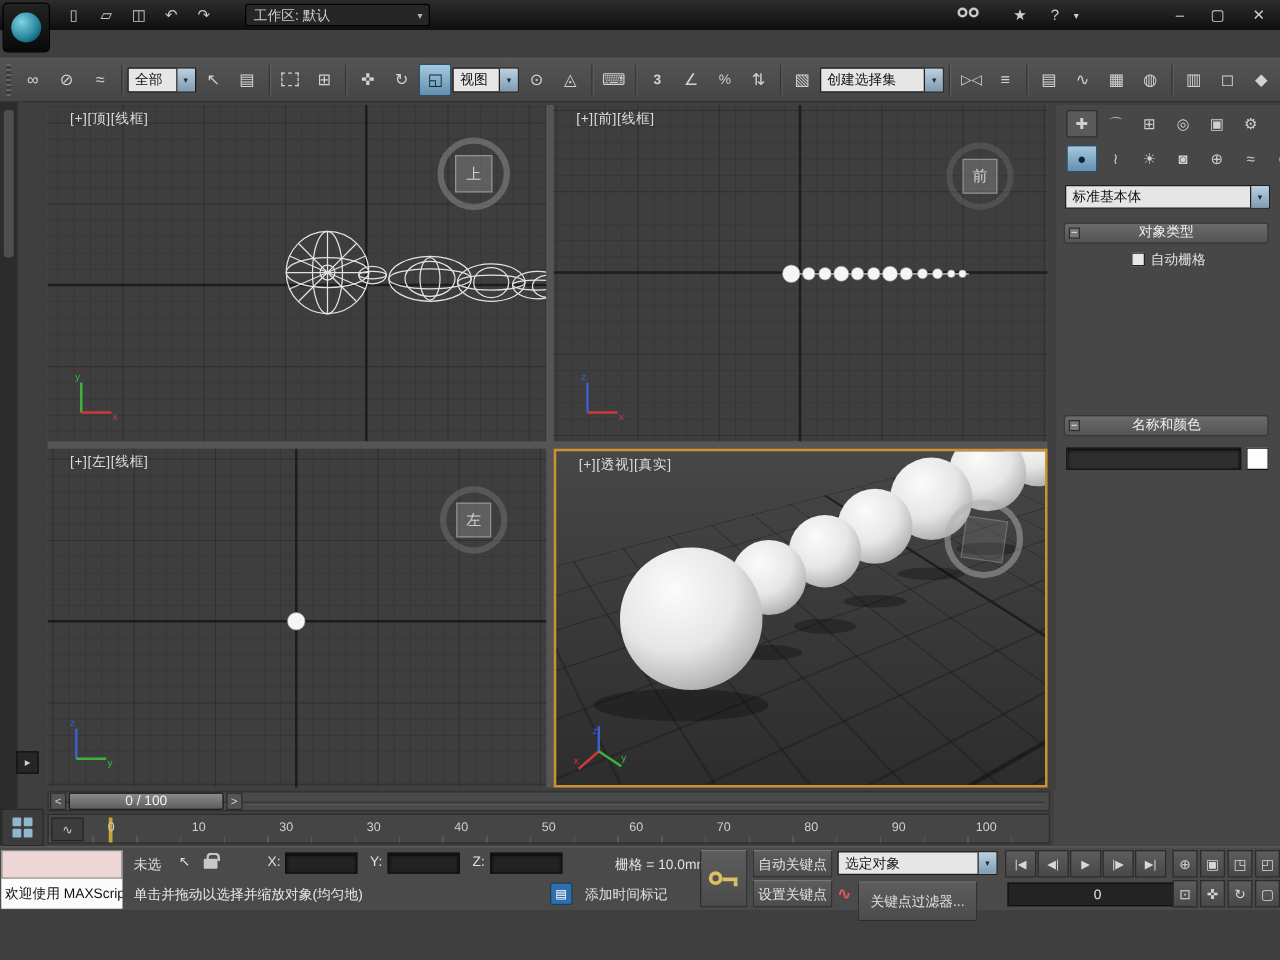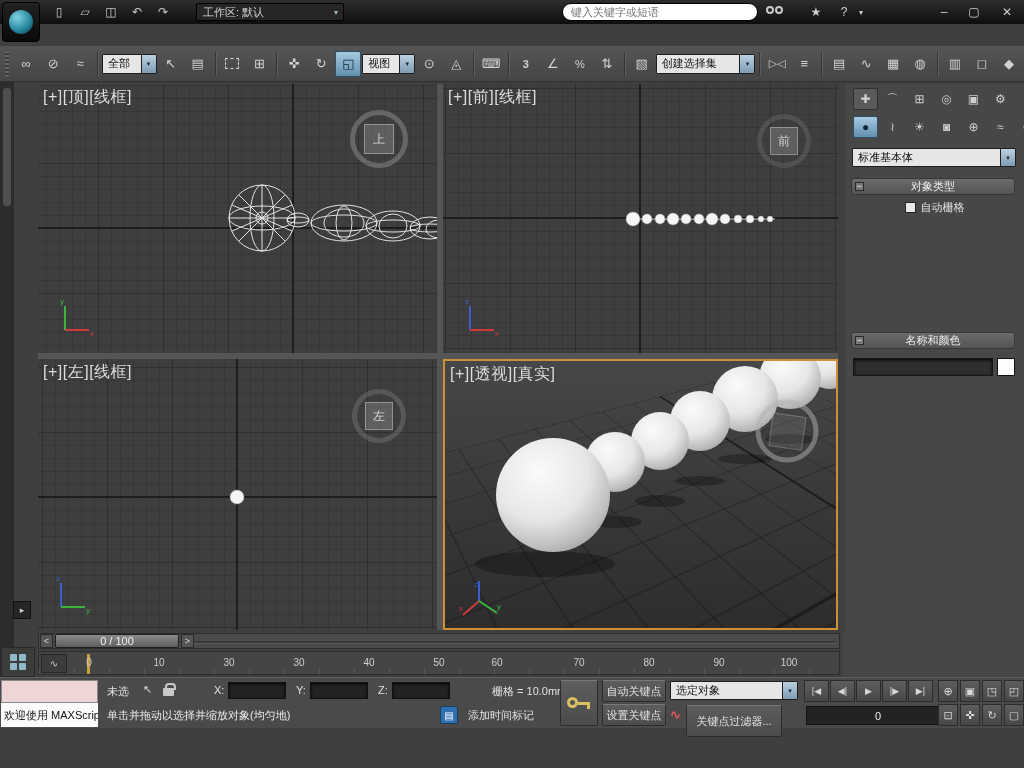--- a/index.html
+++ b/index.html
@@ -38,21 +38,21 @@
 
 
 #leftstrip{position:absolute;left:0;top:82px;width:14px;height:594px;background:#2c2c2c}
 #leftstrip .grip{position:absolute;left:3px;top:6px;width:8px;height:118px;background:#4f4f4f;border-radius:3px}
 #flyout-btn{position:absolute;left:13px;top:601px;width:18px;height:18px;background:#262626;border:1px solid #111;color:#cfcfcf;font-size:9px;display:flex;align-items:center;justify-content:center}
 
 
 #viewports{position:absolute;left:38px;top:84px;width:800px;height:546px;background:#555}
 .vp{position:absolute;overflow:hidden}
 .vp-wire{background-color:#3e3e3e;background-image:linear-gradient(#303030 1px,transparent 1px),linear-gradient(90deg,#303030 1px,transparent 1px),linear-gradient(#373737 1px,transparent 1px),linear-gradient(90deg,#373737 1px,transparent 1px);background-size:65px 65px,65px 65px,13px 13px,13px 13px}
-.vplabel{position:absolute;left:5px;top:3px;color:#dcdcdc;font-size:16px;z-index:6;letter-spacing:.5px}
+.vplabel{position:absolute;left:18px;top:3px;color:#dcdcdc;font-size:11px;z-index:6;letter-spacing:.5px}
 .axline{position:absolute;background:#1d1d1d;z-index:1}
 .vcube{position:absolute;z-index:5}
 .vcube .ring{position:absolute;border-radius:50%;border:5px solid rgba(165,165,165,.4)}
 .vcube .face{position:absolute;background:rgba(150,150,150,.38);border:1px solid rgba(210,210,210,.45);display:flex;align-items:center;justify-content:center;color:rgba(235,235,235,.8);font-size:12px}
 .scene{position:absolute;left:0;top:0;z-index:2}
 .tripod{position:absolute;z-index:4}
 #vp-persp{border:2px solid #cf9033;background:linear-gradient(#474747,#383838 55%,#2d2d2d)}
 #persp-grid{position:absolute;left:-240px;top:50px;width:950px;height:720px;background-image:linear-gradient(rgba(15,15,15,.38) 1px,transparent 1px),linear-gradient(90deg,rgba(15,15,15,.38) 1px,transparent 1px);background-size:36px 36px;transform:perspective(520px) rotateX(63deg) rotateZ(-30deg);transform-origin:42% 0%;z-index:1}
 #persp-grid .axv{position:absolute;left:49%;top:0;bottom:0;width:2px;background:#1c1c1c}
 #persp-grid .axh{position:absolute;top:38%;left:0;right:0;height:2px;background:#1c1c1c}
@@ -135,21 +135,20 @@
       <span class="qbtn">▯</span>
       <span class="qbtn">▱</span>
       <span class="qbtn">◫</span>
       <span class="qbtn">↶</span>
       <span class="qbtn">↷</span>
     </div>
     <div class="combo-dark" style="position:absolute;left:196px;top:3px;width:148px">
       <span>工作区: 默认</span>
       <span class="arr">▾</span>
     </div>
-    <input id="tb-search" placeholder="键入关键字或短语" style="">
     <span class="binoc" style="position:absolute;left:766px;top:6px">
         <i></i>
         <i></i>
       </span>
     <span class="winctl" style="left:806px;width:20px">★</span>
     <span class="winctl" style="left:834px;width:20px">?</span>
     <span class="winctl" style="left:854px;width:14px;font-size:8px">▾</span>
     <span class="winctl" style="left:930px;width:28px">–</span>
     <span class="winctl" style="left:960px;width:28px">▢</span>
     <span class="winctl" style="left:992px;width:30px">✕</span>
@@ -368,21 +367,21 @@
   <div id="trackbar">
     <div class="tickline"></div>
     <div id="frame-marker"></div>
     <span id="mini-curve-btn">∿</span>
     <span class="tick" style="left:38px">0</span>
     <span class="tick" style="left:108px">10</span>
     <span class="tick" style="left:178px">30</span>
     <span class="tick" style="left:248px">30</span>
     <span class="tick" style="left:318px">40</span>
     <span class="tick" style="left:388px">50</span>
-    <span class="tick" style="left:446px">60</span>
+    <span class="tick" style="left:458px">60</span>
     <span class="tick" style="left:528px">70</span>
     <span class="tick" style="left:598px">80</span>
     <span class="tick" style="left:668px">90</span>
     <span class="tick" style="left:738px">100</span>
   </div>
 
   <div id="corner-left">
     <span class="sq">
         <i></i>
         <i></i>

